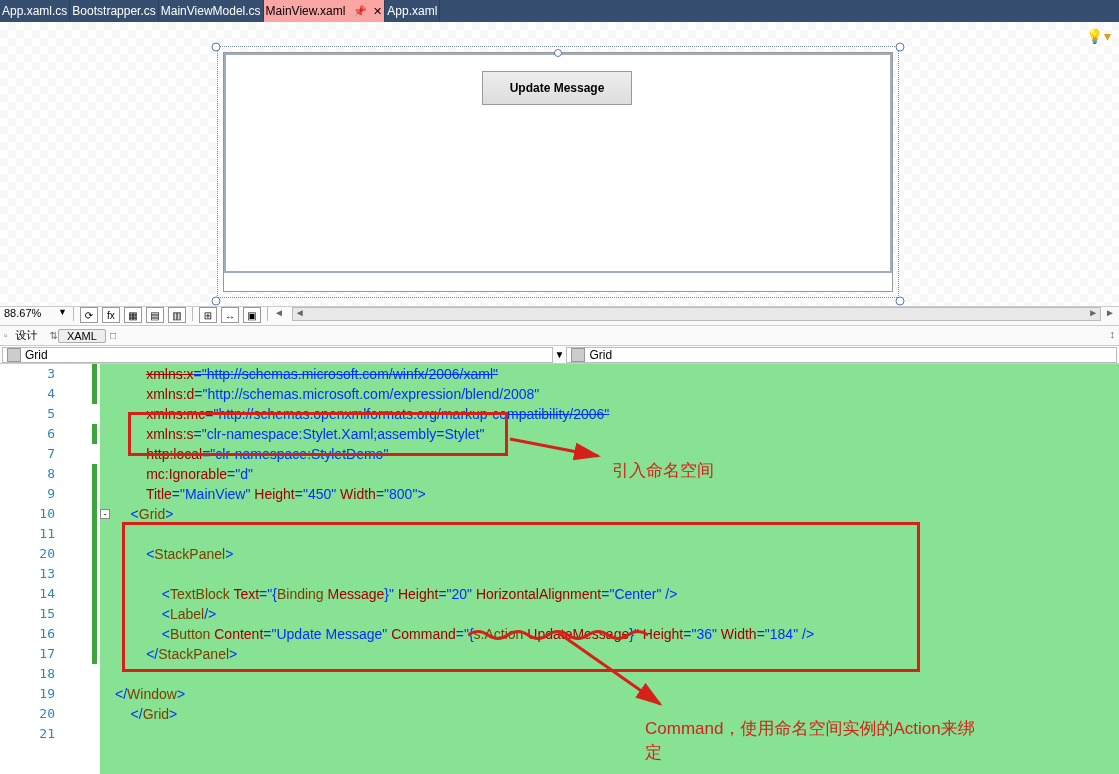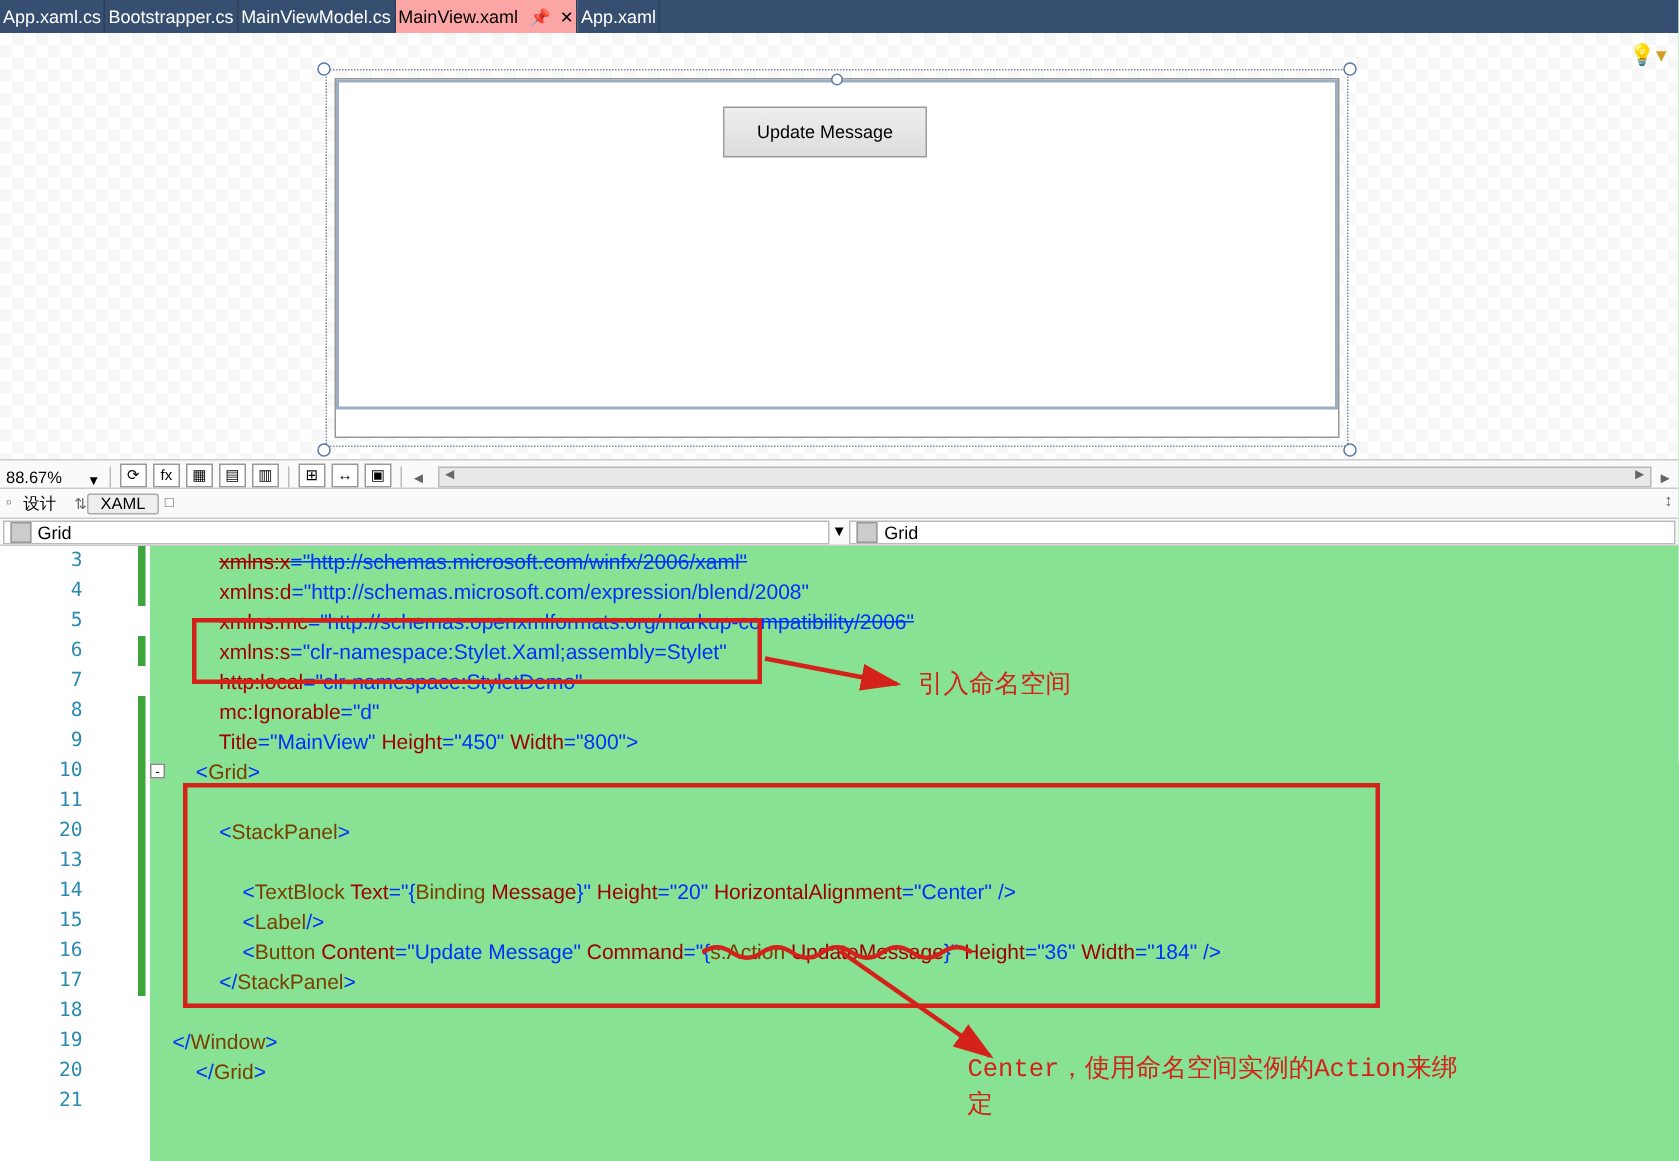--- a/index.html
+++ b/index.html
@@ -17,28 +17,28 @@
   linear-gradient(45deg,#f7f7f7 25%,transparent 25%),
   linear-gradient(-45deg,#f7f7f7 25%,transparent 25%),
   linear-gradient(45deg,transparent 75%,#f7f7f7 75%),
   linear-gradient(-45deg,transparent 75%,#f7f7f7 75%);
   background-size: 16px 16px; background-position: 0 0,0 8px,8px -8px,-8px 0;
 }
 .design-window { position: absolute; left: 223px; top: 30px; width: 670px; height: 240px; background: #fff; border: 1px solid #999; }
 .design-header { height: 18px; line-height: 18px; font-size: 11px; padding: 0 6px; background: linear-gradient(#f4f4f4,#e6e6e6); border-bottom: 1px solid #bbb; }
 .design-body { position: relative; height: calc(100% - 18px); }
 .sel-rect { position: absolute; left: 0; top: 0; right: 0; bottom: 0; border: 2px solid #9daec2; }
-.upd-btn { position: absolute; left: 258px; top: 18px; width: 136px; height: 34px; background: linear-gradient(#eee,#ddd); border: 1px solid #999; font-size: 12px; }
+.upd-btn { position: absolute; left: 258px; top: 18px; width: 150px; height: 34px; background: linear-gradient(#eee,#ddd); border: 1px solid #999; font-size: 12px; font-weight: bold; }
 .handle { position: absolute; width: 12px; height: 12px; }
 .handle svg { width: 12px; height: 12px; }
 .selbox { position: absolute; left: 217px; top: 24px; width: 682px; height: 252px; border: 1px dotted #7a8ca0; }
 .smallcircle{ position:absolute; width:8px; height:8px; border:1px solid #5a7aa8; border-radius:50%; background:#fff; }
 .bulb { position:absolute; right:8px; top:6px; font-size:14px; color:#d0a020; }
 
-.toolbar { height: 20px; border-top: 1px solid #ccc; border-bottom: 1px solid #ccc; display: flex; align-items: flex-end; padding: 0 4px; gap: 4px; background: #fafafa; font-size: 11px; }
+.toolbar { height: 20px; border-top: 1px solid #ccc; border-bottom: 1px solid #ccc; display: flex; align-items: flex-start; padding: 0 4px; gap: 4px; background: #fafafa; font-size: 11px; }
 .toolbar .sep { width:1px; height:14px; background:#bbb; margin:0 2px; }
 .toolbar .zoom { width: 50px; }
 .toolbar .tbtn { width: 18px; height: 16px; border: 1px solid #999; background: #fff; font-size: 10px; display:flex; align-items:center; justify-content:center; cursor:pointer; }
 .toolbar .scroll { flex:1; height:14px; background:#e8e8e8; border:1px solid #bbb; margin-left:4px; position:relative; }
 .toolbar .scroll::before{content:"◄"; position:absolute; left:2px; top:-1px; font-size:10px; color:#666;}
 .toolbar .scroll::after{content:"►"; position:absolute; right:2px; top:-1px; font-size:10px; color:#666;}
 
 .paneswitch { height: 20px; background: #fafafa; border-bottom: 1px solid #ccc; display: flex; align-items: center; font-size: 11px; position:relative; }
 .paneswitch .lbl { padding: 0 8px; }
 .paneswitch .small { font-size:10px; color:#666; margin-left:4px; }
@@ -60,21 +60,21 @@
 .codeline { height: 20px; line-height: 20px; white-space: pre; }
 .c-red { color: #a00000; }
 .c-blue { color: #0030ff; }
 .c-brown { color: #7a3e00; }
 .strike { text-decoration: line-through; }
 
 
 .redbox { position: absolute; border: 3px solid #d4211a; }
 .arrow { position: absolute; }
 .arrow svg { overflow: visible; }
-.annot { position: absolute; color: #d4211a; font-size: 17px; font-family: Liberation Mono, monospace; }
+.annot { position: absolute; color: #d4211a; font-size: 17px; font-family: Liberation Sans, sans-serif; margin-top: 15px; }
 .wiggle{ position:absolute; }
 </style>
 </head>
 <body>
 
 <div class="tabbar" id="tabbar">
     <div class="tab">App.xaml.cs</div>
     <div class="tab">Bootstrapper.cs</div>
     <div class="tab">MainViewModel.cs</div>
     <div class="tab active">MainView.xaml<span class="pin">📌</span><span class="x">✕</span></div>
@@ -219,14 +219,14 @@
   <div class="arrow" style="left:560px; top:270px">
     <svg width="120" height="80">
         <defs>
           <marker id="ah2" markerWidth="10" markerHeight="10" refX="8" refY="3" orient="auto">
             <path d="M0,0 L0,6 L9,3 z" fill="#d4211a"></path>
           </marker>
         </defs>
     <line x1="0" y1="0" x2="100" y2="70" stroke="#d4211a" stroke-width="3" marker-end="url(#ah2)"></line>
       </svg>
   </div>
-  <div class="annot" style="left:645px; top:338px; width:340px; line-height:1.4">Center，使用命名空间实例的Action来绑定</div>
+  <div class="annot" style="left:645px; top:338px; width:340px; line-height:1.4">Command，使用命名空间实例的Action来绑定</div>
 </div>
 
 </body></html>

